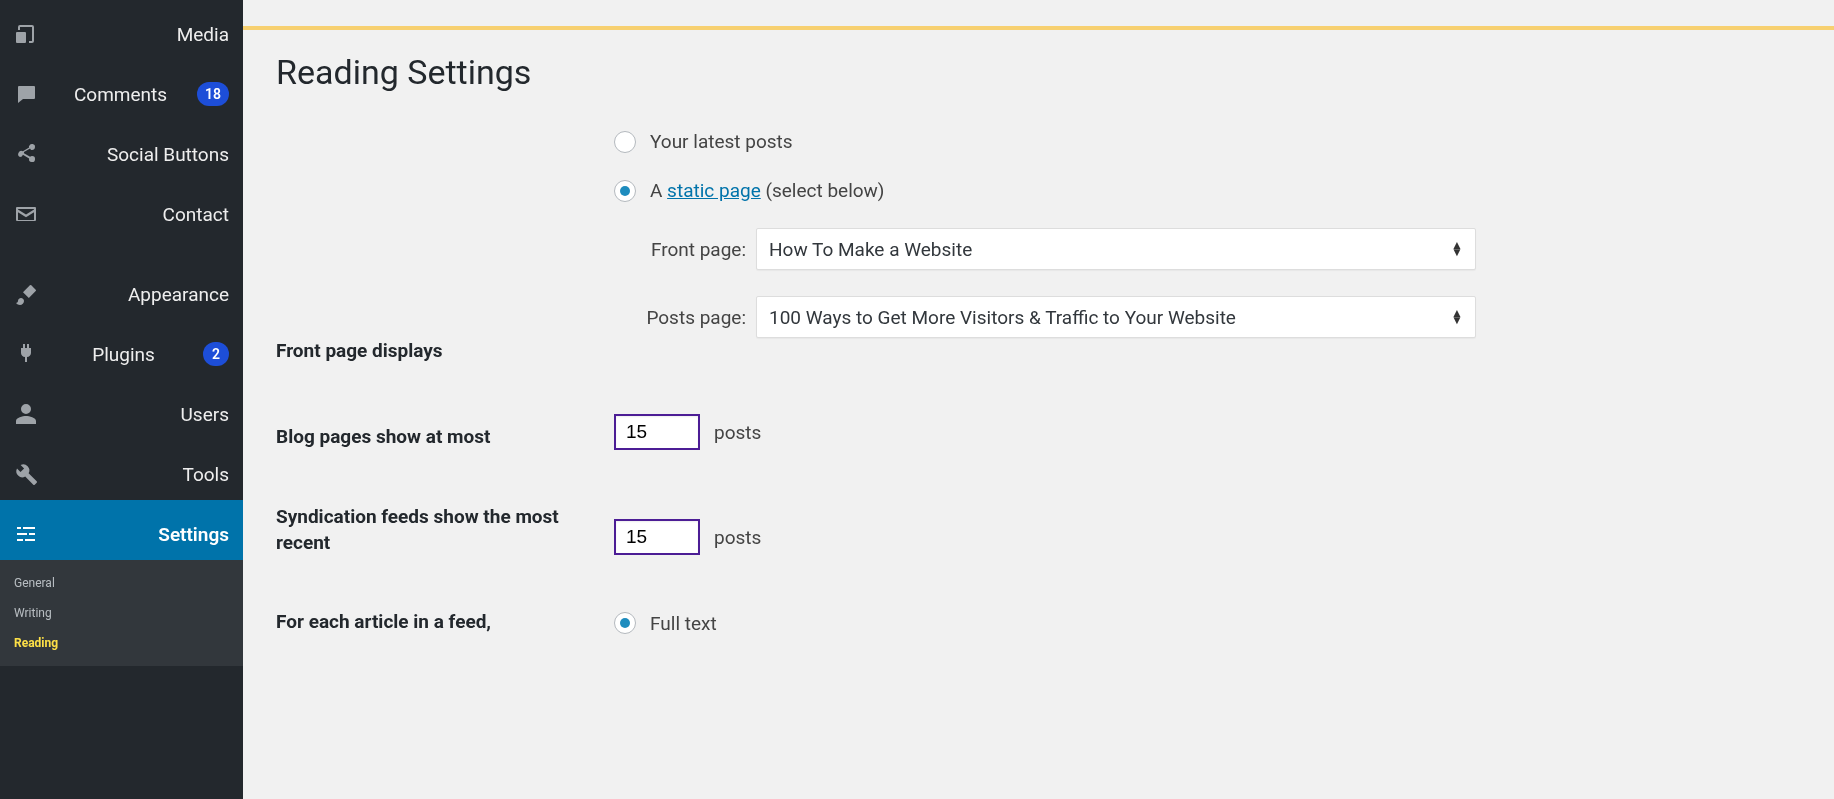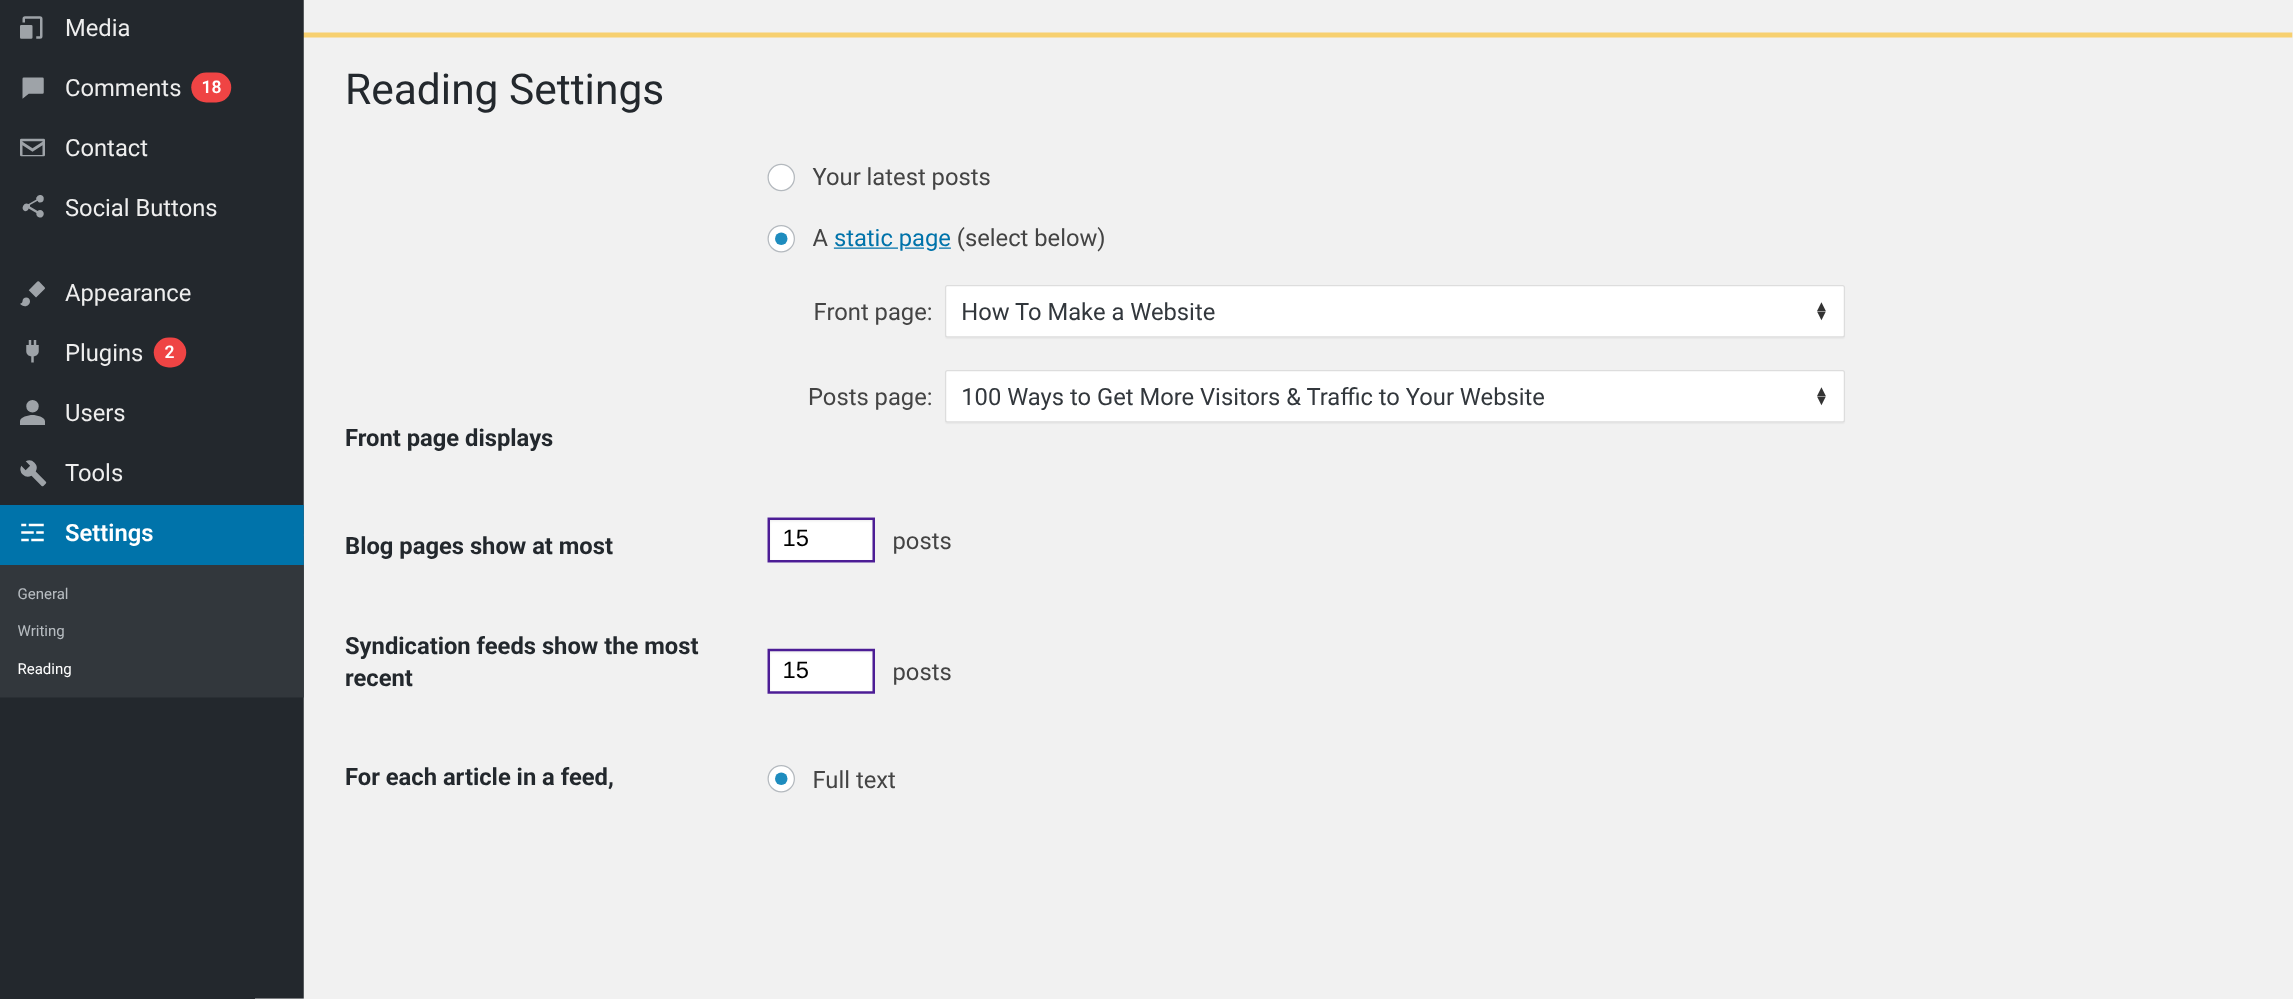--- a/index.html
+++ b/index.html
@@ -18,26 +18,27 @@
   .sidebar {
     width: 243px;
     background: #23282d;
     color: #eee;
     flex-shrink: 0;
     position: relative;
   }
   .menu-item {
     display: flex;
     align-items: center;
-    padding: 8px 14px 12px 12px;
+    padding: 20px 14px 12px 12px;
     color: #eee;
     font-size: 19px;
     font-weight: 400;
     cursor: pointer;
     position: relative;
+    justify-content: space-between;
   }
   .menu-item .icon {
     width: 28px;
     height: 28px;
     display: inline-flex;
     align-items: center;
     justify-content: center;
     margin-right: 12px;
     fill: rgba(240,245,250,0.6);
     color: rgba(240,245,250,0.6);
@@ -60,39 +61,39 @@
   }
   .menu-gap { height: 20px; }
   .badge {
     display: inline-flex;
     align-items: center;
     justify-content: center;
     min-width: 26px;
     height: 24px;
     padding: 0 8px;
     border-radius: 12px;
-    background: #ef4444;
+    background: #1d4ed8;
     color: #fff;
     font-size: 14px;
     font-weight: 600;
     margin-left: 8px;
   }
   .submenu {
     background: #32373c;
     padding: 8px 0;
   }
   .submenu-item {
     padding: 8px 14px;
     font-size: 12px;
     color: rgba(240,245,250,0.7);
     cursor: pointer;
   }
   .submenu-item.current {
-    color: #ffffff;
-    font-weight: 400;
+    color: #fde047;
+    font-weight: 700;
   }
 
   
   .content {
     flex: 1;
     padding: 10px 34px 40px 33px;
     margin-top: 16px;
   }
   .top-strip {
     height: 4px;
@@ -229,33 +230,33 @@
             <path d="M4 4h16a1 1 0 0 1 1 1v11a1 1 0 0 1-1 1H9l-5 4V5a1 1 0 0 1 1-1z"></path>
           </svg>
       </span>
       <span>Comments</span>
       <span class="badge">18</span>
     </div>
 
     <div class="menu-item">
       <span class="icon">
         <svg viewBox="0 0 24 24">
+            <path d="M18 8a3 3 0 1 0-2.83-4H15a3 3 0 0 0 .1 1.62L8.9 9.2A3 3 0 1 0 6 15a3 3 0 0 0 2.9-2.2l6.2 3.58A3 3 0 1 0 18 14c-.73 0-1.4.26-1.92.7L9.96 11.2c.03-.2.04-.4.04-.6 0-.2-.01-.4-.04-.6l6.12-3.5C16.6 7.74 17.27 8 18 8z"></path>
+          </svg>
+      </span>
+      <span>Social Buttons</span>
+    </div>
+
+    <div class="menu-item">
+      <span class="icon">
+        <svg viewBox="0 0 24 24">
             <path d="M3 5h18a1 1 0 0 1 1 1v12a1 1 0 0 1-1 1H3a1 1 0 0 1-1-1V6a1 1 0 0 1 1-1zm1 2v.4l8 5.1 8-5.1V7H4zm16 3.2-8 5.1-8-5.1V18h16v-7.8z"></path>
           </svg>
       </span>
       <span>Contact</span>
-    </div>
-
-    <div class="menu-item">
-      <span class="icon">
-        <svg viewBox="0 0 24 24">
-            <path d="M18 8a3 3 0 1 0-2.83-4H15a3 3 0 0 0 .1 1.62L8.9 9.2A3 3 0 1 0 6 15a3 3 0 0 0 2.9-2.2l6.2 3.58A3 3 0 1 0 18 14c-.73 0-1.4.26-1.92.7L9.96 11.2c.03-.2.04-.4.04-.6 0-.2-.01-.4-.04-.6l6.12-3.5C16.6 7.74 17.27 8 18 8z"></path>
-          </svg>
-      </span>
-      <span>Social Buttons</span>
     </div>
 
     <div class="menu-gap"></div>
 
     <div class="menu-item">
       <span class="icon">
         <svg viewBox="0 0 24 24">
             <path d="M7 16c-1.66 0-3 1.34-3 3 0 1.31-1.16 2-2 2 .92 1.22 2.49 2 4 2 2.21 0 4-1.79 4-4 0-1.66-1.34-3-3-3zm13.71-9.29-3.42-3.42a1 1 0 0 0-1.41 0L9 10.17l5.83 5.83 6.88-6.88a1 1 0 0 0 0-1.41z"></path>
           </svg>
       </span>

